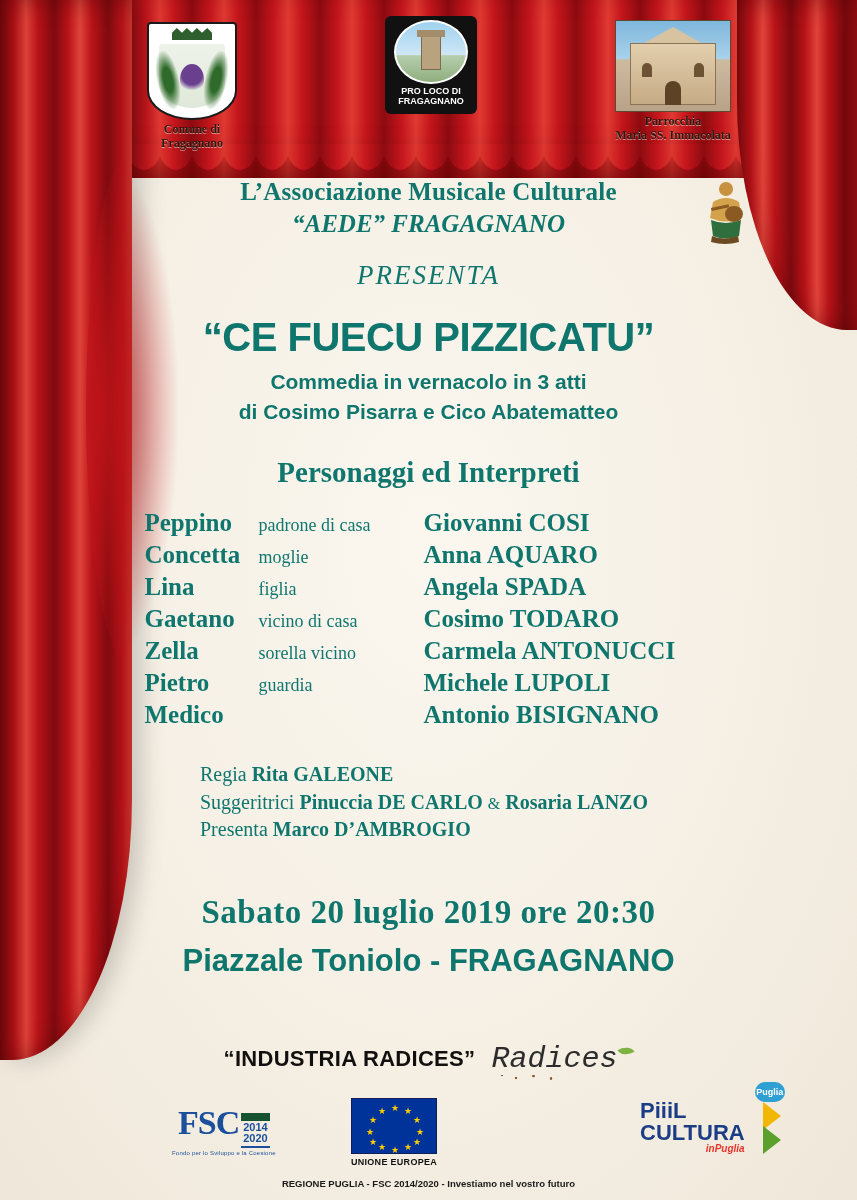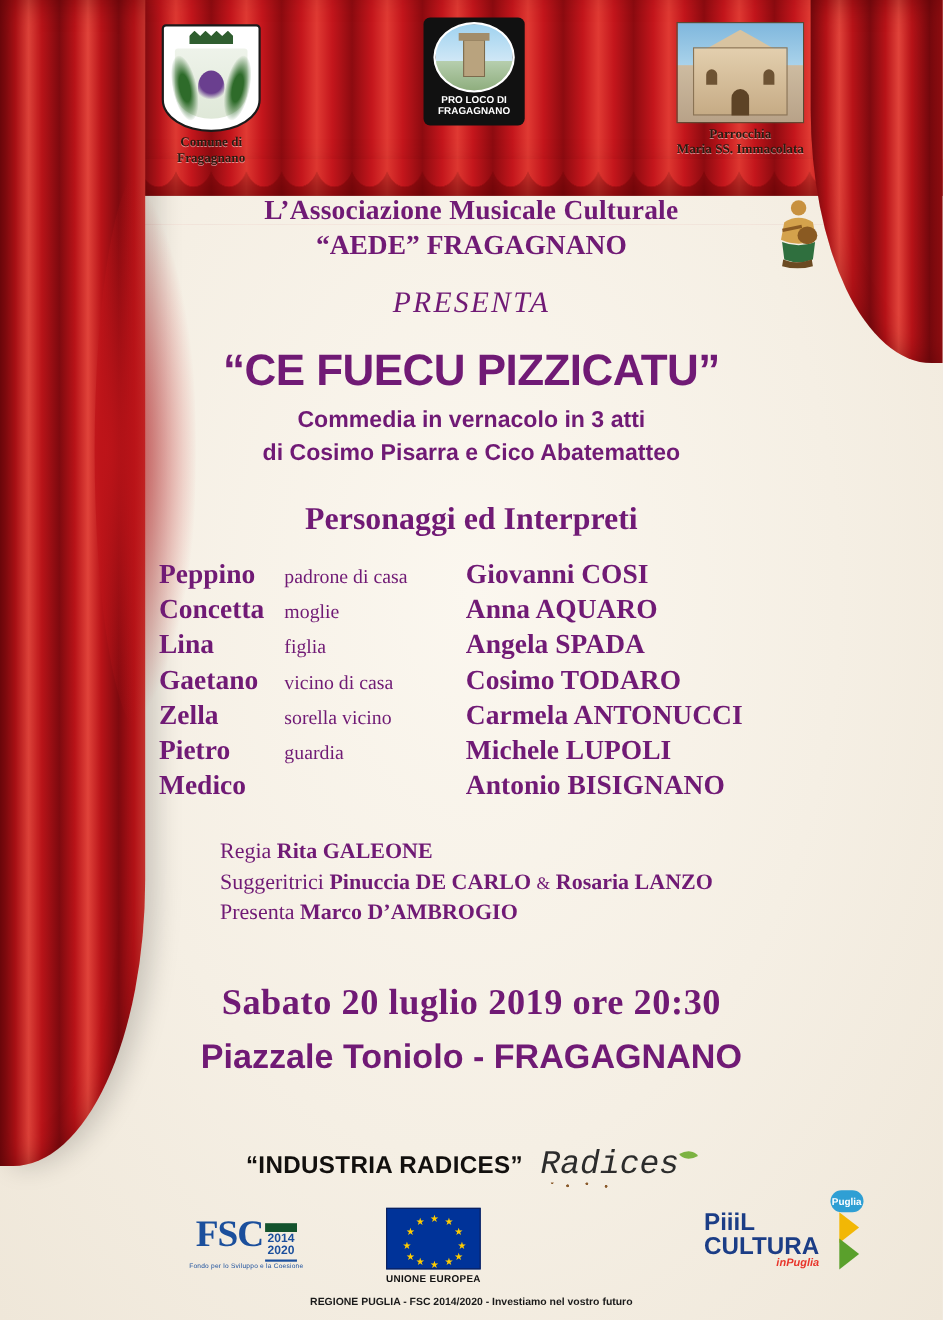--- a/index.html
+++ b/index.html
@@ -208,33 +208,34 @@
   }
   .church .win1 { left: 26px; }
   .church .win2 { right: 26px; }
 
   
   .content {
     position: absolute;
     top: 168px; left: 0; right: 0;
     z-index: 4;
     text-align: center;
-    color: #701a75;
+    color: #0f766e;
   }
 
   .assoc-line1 {
     font-size: 25px;
     font-weight: bold;
     letter-spacing: .2px;
     margin-top: 10px;
   }
   .assoc-line2 {
     font-size: 25px;
     font-weight: bold;
     margin-top: 4px;
+    font-style: italic;
   }
   .presenta {
     font-size: 27px;
     font-style: italic;
     letter-spacing: 2px;
     margin-top: 22px;
   }
   .play-title {
     font-family: "Liberation Sans", sans-serif;
     font-size: 40px;

